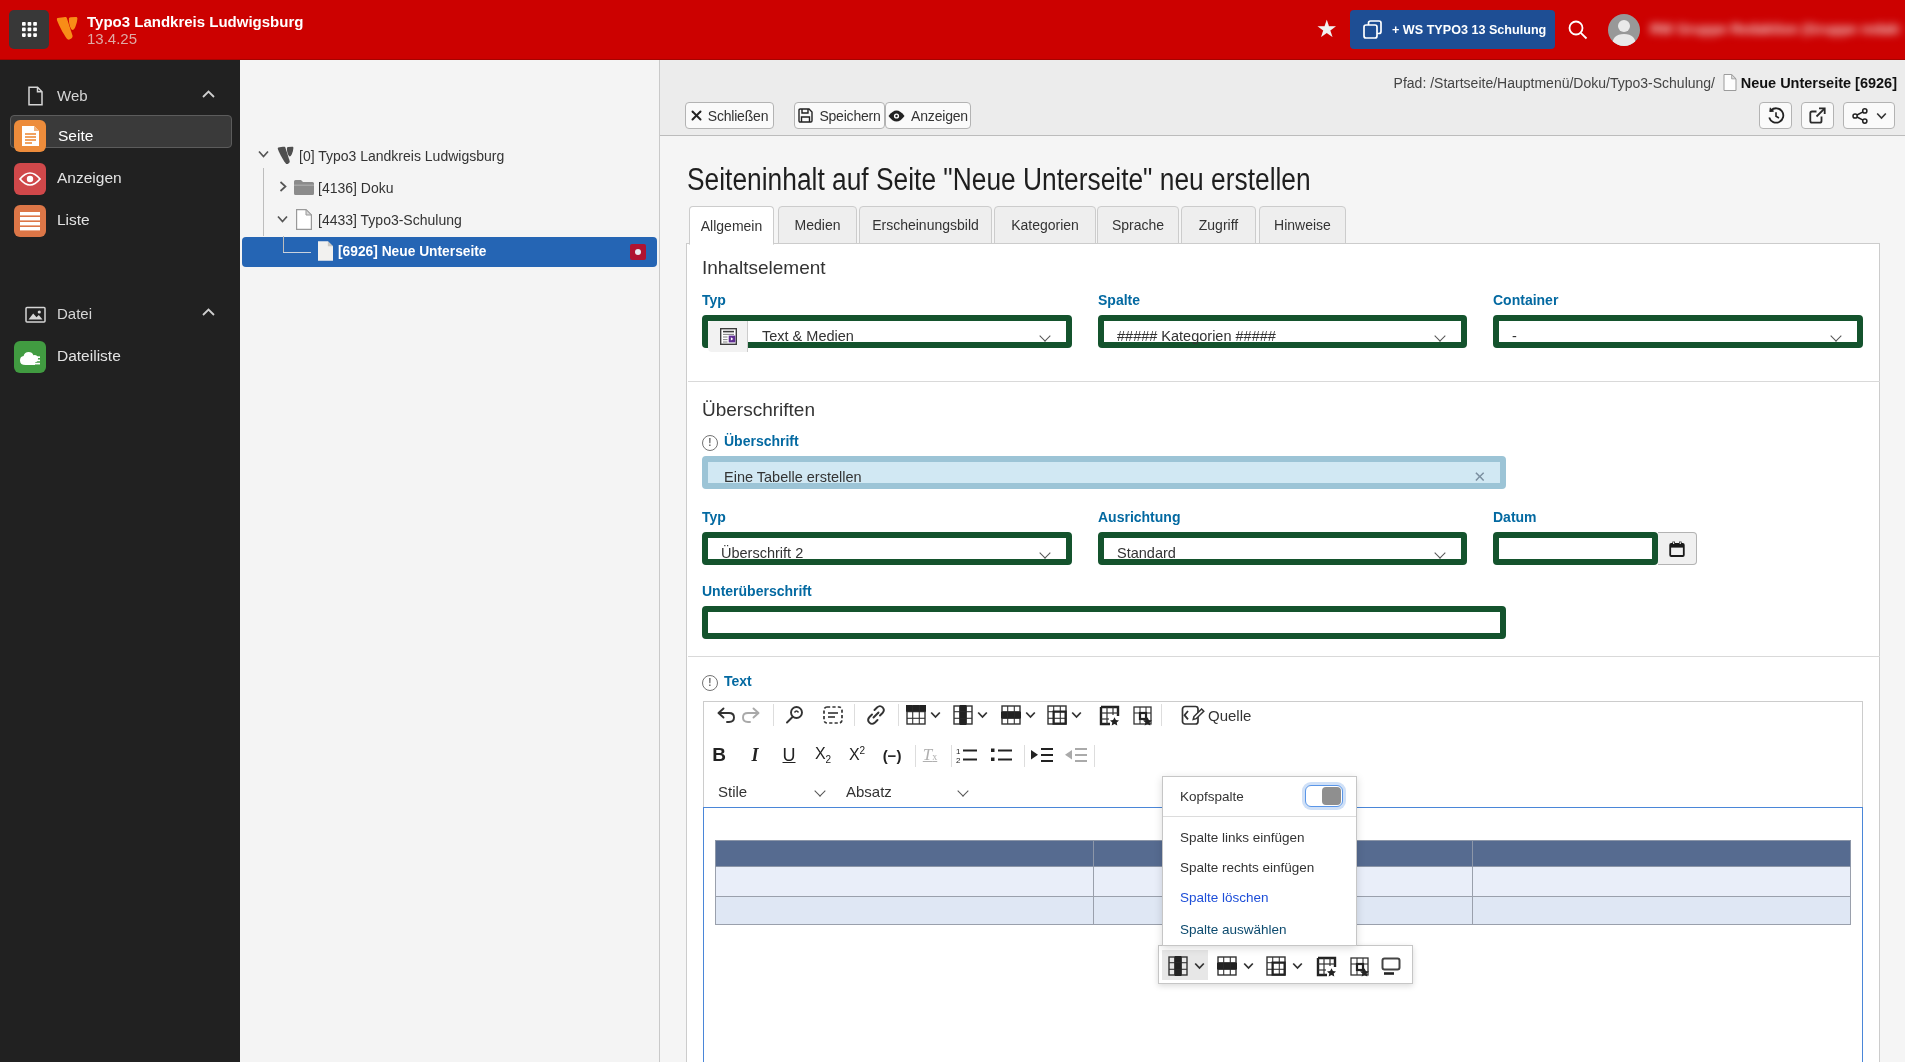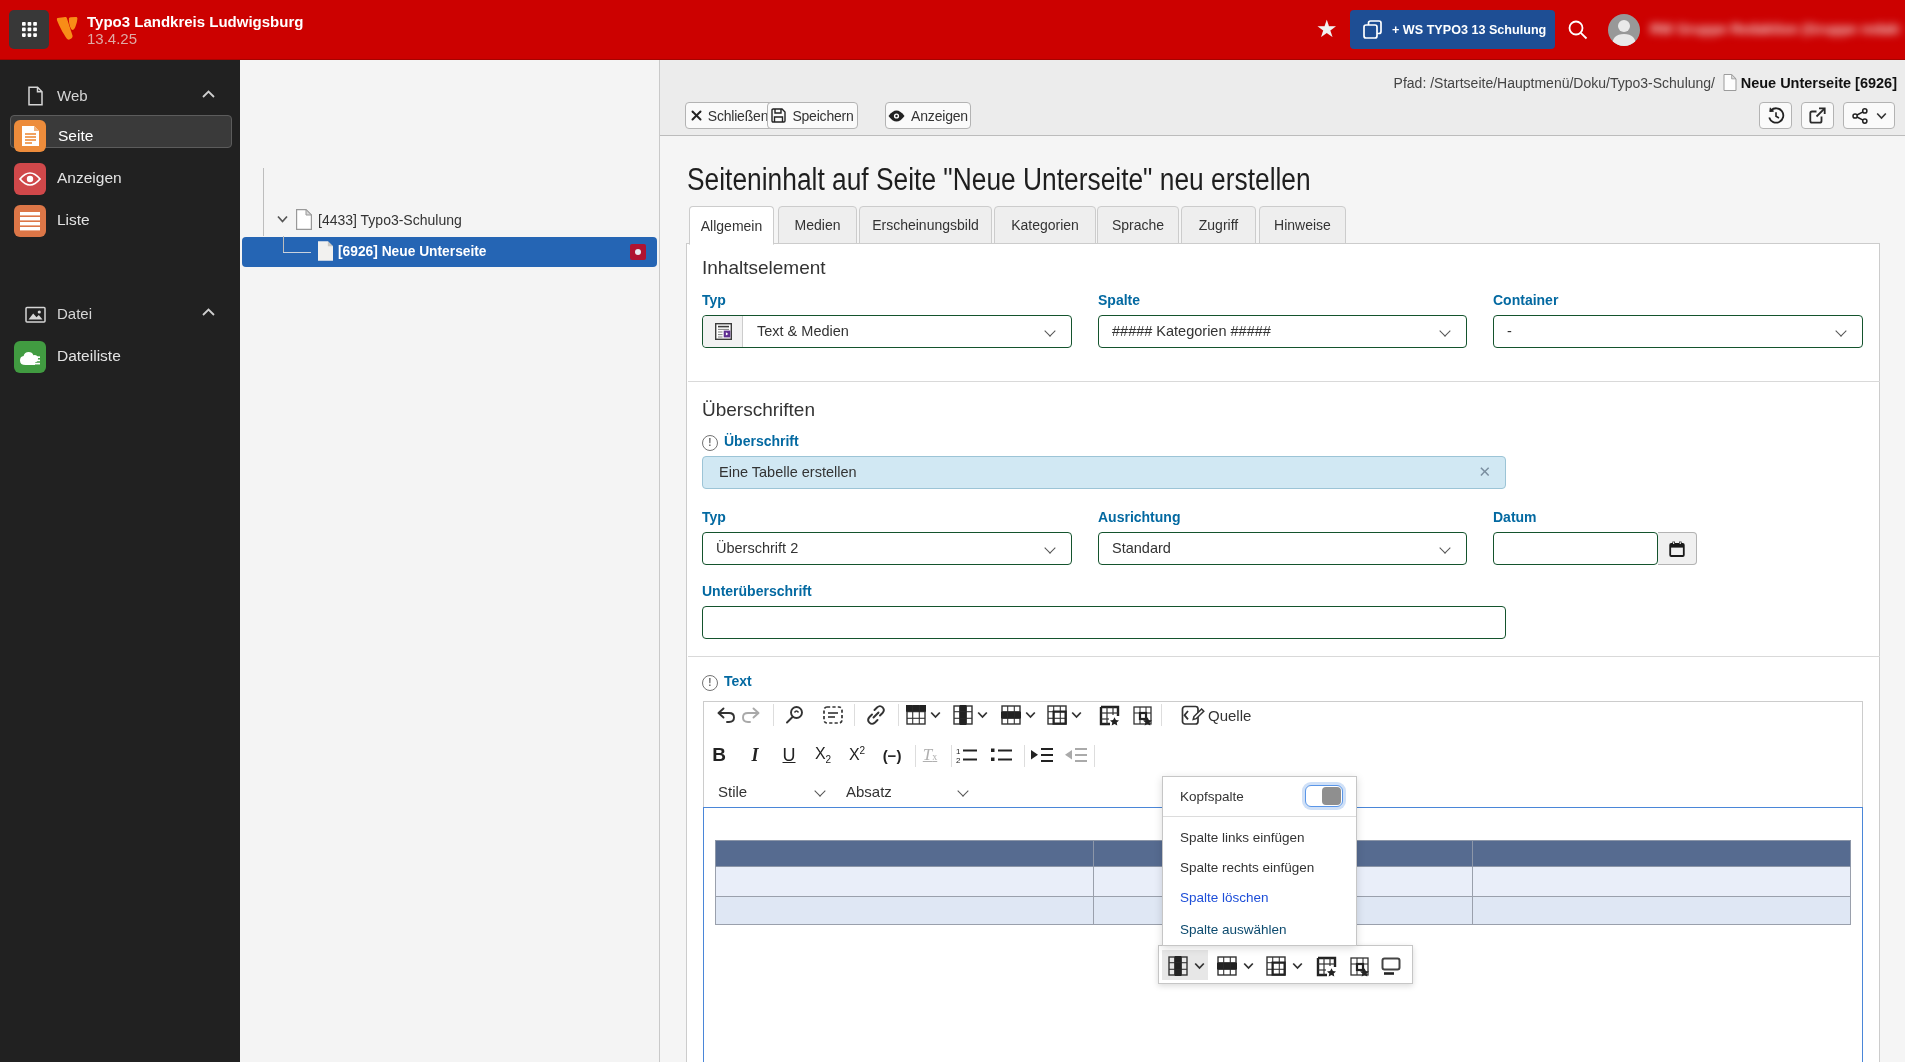--- a/index.html
+++ b/index.html
@@ -38,21 +38,21 @@
 #docheader { position:absolute; left:0; top:0; width:1245px; height:76px; background:#ececec; border-bottom:1px solid #bcbcbc; }
 .btn { position:absolute; height:27px; background:#fafafa; border:1px solid #b3b3b3; border-radius:4px; font-size:14px; letter-spacing:-0.2px; color:#333; display:flex; align-items:center; justify-content:center; gap:7px; }
 h1 { position:absolute; left:27px; top:102px; font-size:31px; font-weight:normal; color:#1e1e1e; letter-spacing:0; transform:scaleX(0.85); transform-origin:left top; white-space:nowrap; }
 
 .tab { position:absolute; top:146px; height:38px; border:1px solid #ccc; border-radius:4px 4px 0 0; background:#eeeeee; font-size:14px; color:#333; display:flex; align-items:center; justify-content:center; }
 .tab.on { background:#fff; border-bottom:1px solid #fff; height:39px; z-index:3; }
 #panel { position:absolute; left:26px; top:183px; width:1194px; height:880px; background:#fff; border:1px solid #ccc; border-bottom:none; }
 
 .sectitle { position:absolute; font-size:19px; color:#333; }
 .flabel { position:absolute; font-size:14px; font-weight:bold; color:#0369a1; }
-.sel, .inp { position:absolute; height:33px; background:#fff; border:1px solid #14532d; border-radius:4px; font-size:14.5px; color:#333; }
+.sel, .inp { position:absolute; height:33px; background:#fff; border:6px solid #14532d; border-radius:4px; font-size:14.5px; color:#333; }
 .sel .txt { position:absolute; left:13px; top:7px; }
 .chev { position:absolute; width:9px; height:9px; }
 .chev::before { content:""; position:absolute; left:0; top:0; width:7px; height:7px; border-right:1.6px solid #555; border-bottom:1.6px solid #555; transform:rotate(45deg); }
 .divider { position:absolute; left:1px; height:1px; background:#d9d9d9; width:1192px; }
 #ctable td { border:1px solid #9aa0ac; }
 #ctable .hc { background:#566b90; height:26px; border-color:#8c96a8; }
 #ctable .r1 { background:#e9eef9; height:30px; }
 #ctable .r2 { background:#dfe7f4; height:28px; }
 .infoc { position:absolute; width:16px; height:16px; border:1.5px solid #737373; border-radius:50%; }
 .infoc::before { content:"!"; position:absolute; left:5px; top:0px; font-size:11px; font-weight:bold; color:#737373; }
@@ -173,20 +173,40 @@
       </div>
     <div class="mlabel">Dateiliste</div>
   </div>
 </div>
 
 <div id="treepanel">
 
   <div style="position:absolute;left:23px;top:108px;width:1px;height:68px;background:#bdbdbd"></div>
   <div style="position:absolute;left:43px;top:176px;width:1px;height:16px;background:#bdbdbd;z-index:2"></div>
   <div style="position:absolute;left:43px;top:192px;width:28px;height:1px;background:#c9d2de;z-index:2"></div>
+  <div class="treerow" style="top:80px">
+    <svg style="position:absolute;left:18px;top:10px" width="11" height="8" viewBox="0 0 11 8" fill="none" stroke="#555" stroke-width="1.7">
+        <path d="M1,1.5 L5.5,6.5 L10,1.5"></path>
+      </svg>
+    <svg style="position:absolute;left:37px;top:6px" width="17" height="19" viewBox="0 0 22 25">
+        <path fill="#4f4f4f" d="M1.6,1.9 C3.5,1.55 7.5,1.0 9.0,0.9 C10.2,0.85 10.6,1.3 10.9,2.2 L16.4,19.3 C16.8,20.6 16.5,21.6 15.3,22.6 C14.2,23.5 12.8,24.0 11.9,23.6 C9.0,21.0 3.4,10.6 1.1,4.4 C0.6,3.0 0.8,2.1 1.6,1.9 Z"></path>
+        <path fill="#4f4f4f" d="M12.9,2.6 C13.0,1.8 13.6,1.4 14.6,1.3 L19.7,1.0 C20.9,0.95 21.5,1.5 21.4,2.6 C21.2,5.2 20.5,8.3 19.3,11.0 C18.6,12.6 17.6,13.9 16.6,13.9 C15.4,13.9 13.9,11.0 13.2,7.4 C12.9,5.7 12.8,3.9 12.9,2.6 Z"></path>
+      </svg>
+    <span style="position:absolute;left:59px;top:8px">[0] Typo3 Landkreis Ludwigsburg</span>
+  </div>
+  <div class="treerow" style="top:112px">
+    <svg style="position:absolute;left:39px;top:9px" width="8" height="11" viewBox="0 0 8 11" fill="none" stroke="#555" stroke-width="1.7">
+        <path d="M1.5,1 L6.5,5.5 L1.5,10"></path>
+      </svg>
+    <svg style="position:absolute;left:54px;top:8px" width="20" height="15" viewBox="0 0 20 15">
+        <path fill="#8b8b8b" d="M0,1.5 Q0,0 1.5,0 L7,0 L9,2 L18.5,2 Q20,2 20,3.5 L20,13.5 Q20,15 18.5,15 L1.5,15 Q0,15 0,13.5 Z"></path>
+        <rect fill="#a5a5a5" x="0" y="4.5" width="20" height="1.5"></rect>
+      </svg>
+    <span style="position:absolute;left:78px;top:8px">[4136] Doku</span>
+  </div>
   <div class="treerow" style="top:144px">
     <svg style="position:absolute;left:37px;top:11px" width="11" height="8" viewBox="0 0 11 8" fill="none" stroke="#555" stroke-width="1.7">
         <path d="M1,1.5 L5.5,6.5 L10,1.5"></path>
       </svg>
     <svg style="position:absolute;left:56px;top:5px" width="16" height="21" viewBox="0 0 16 21">
         <path fill="#fff" stroke="#999" stroke-width="1.2" d="M0.6,0.6 L10,0.6 L15.4,6 L15.4,20.4 L0.6,20.4 Z"></path>
         <path fill="#d9d9d9" stroke="#999" stroke-width="1" d="M10,0.6 L15.4,6 L10,6 Z"></path>
       </svg>
     <span style="position:absolute;left:78px;top:8px">[4433] Typo3-Schulung</span>
   </div>
@@ -205,21 +225,21 @@
 <div id="content">
   <div id="docheader">
     <div style="position:absolute;right:8px;top:14px;font-size:14px;color:#444;">Pfad: /Startseite/Hauptmenü/Doku/Typo3-Schulung/&nbsp;&nbsp;<svg style="vertical-align:-3px" width="14" height="17" viewBox="0 0 16 21">
           <path fill="#fdfdfd" stroke="#999" stroke-width="1.2" d="M0.6,0.6 L10,0.6 L15.4,6 L15.4,20.4 L0.6,20.4 Z"></path>
           <path fill="#d9d9d9" stroke="#999" stroke-width="1" d="M10,0.6 L15.4,6 L10,6 Z"></path>
         </svg>&nbsp;<b style="color:#111;font-size:14.5px">Neue Unterseite [6926]</b></div>
     <div class="btn" style="left:25px;top:42px;width:89px;gap:6px"><svg width="11" height="11" viewBox="0 0 11 11" stroke="#222" stroke-width="2" stroke-linecap="round">
           <line x1="1.5" y1="1.5" x2="9.5" y2="9.5"></line>
           <line x1="9.5" y1="1.5" x2="1.5" y2="9.5"></line>
         </svg>Schließen</div>
-    <div class="btn" style="left:107px;top:42px;width:91px;gap:6px"><svg width="15" height="15" viewBox="0 0 15 15" fill="none" stroke="#222" stroke-width="1.4">
+    <div class="btn" style="left:134px;top:42px;width:91px;gap:6px"><svg width="15" height="15" viewBox="0 0 15 15" fill="none" stroke="#222" stroke-width="1.4">
           <path d="M1,2.2 Q1,1 2.2,1 L11,1 L14,4 L14,12.8 Q14,14 12.8,14 L2.2,14 Q1,14 1,12.8 Z"></path>
           <path d="M4,1 L4,5 L10,5 L10,1"></path>
           <path d="M3.5,14 L3.5,9 L11.5,9 L11.5,14"></path>
         </svg>Speichern</div>
     <div class="btn" style="left:225px;top:42px;width:86px;gap:6px"><svg width="17" height="12" viewBox="0 0 17 12">
           <path d="M0.5,6 Q4.5,0.5 8.5,0.5 Q12.5,0.5 16.5,6 Q12.5,11.5 8.5,11.5 Q4.5,11.5 0.5,6 Z" fill="#222"></path>
           <circle cx="8.5" cy="6" r="2.6" fill="#fff"></circle>
           <circle cx="8.5" cy="6" r="1.2" fill="#222"></circle>
         </svg>Anzeigen</div>
     <div class="btn" style="left:1099px;top:42px;width:33px">

